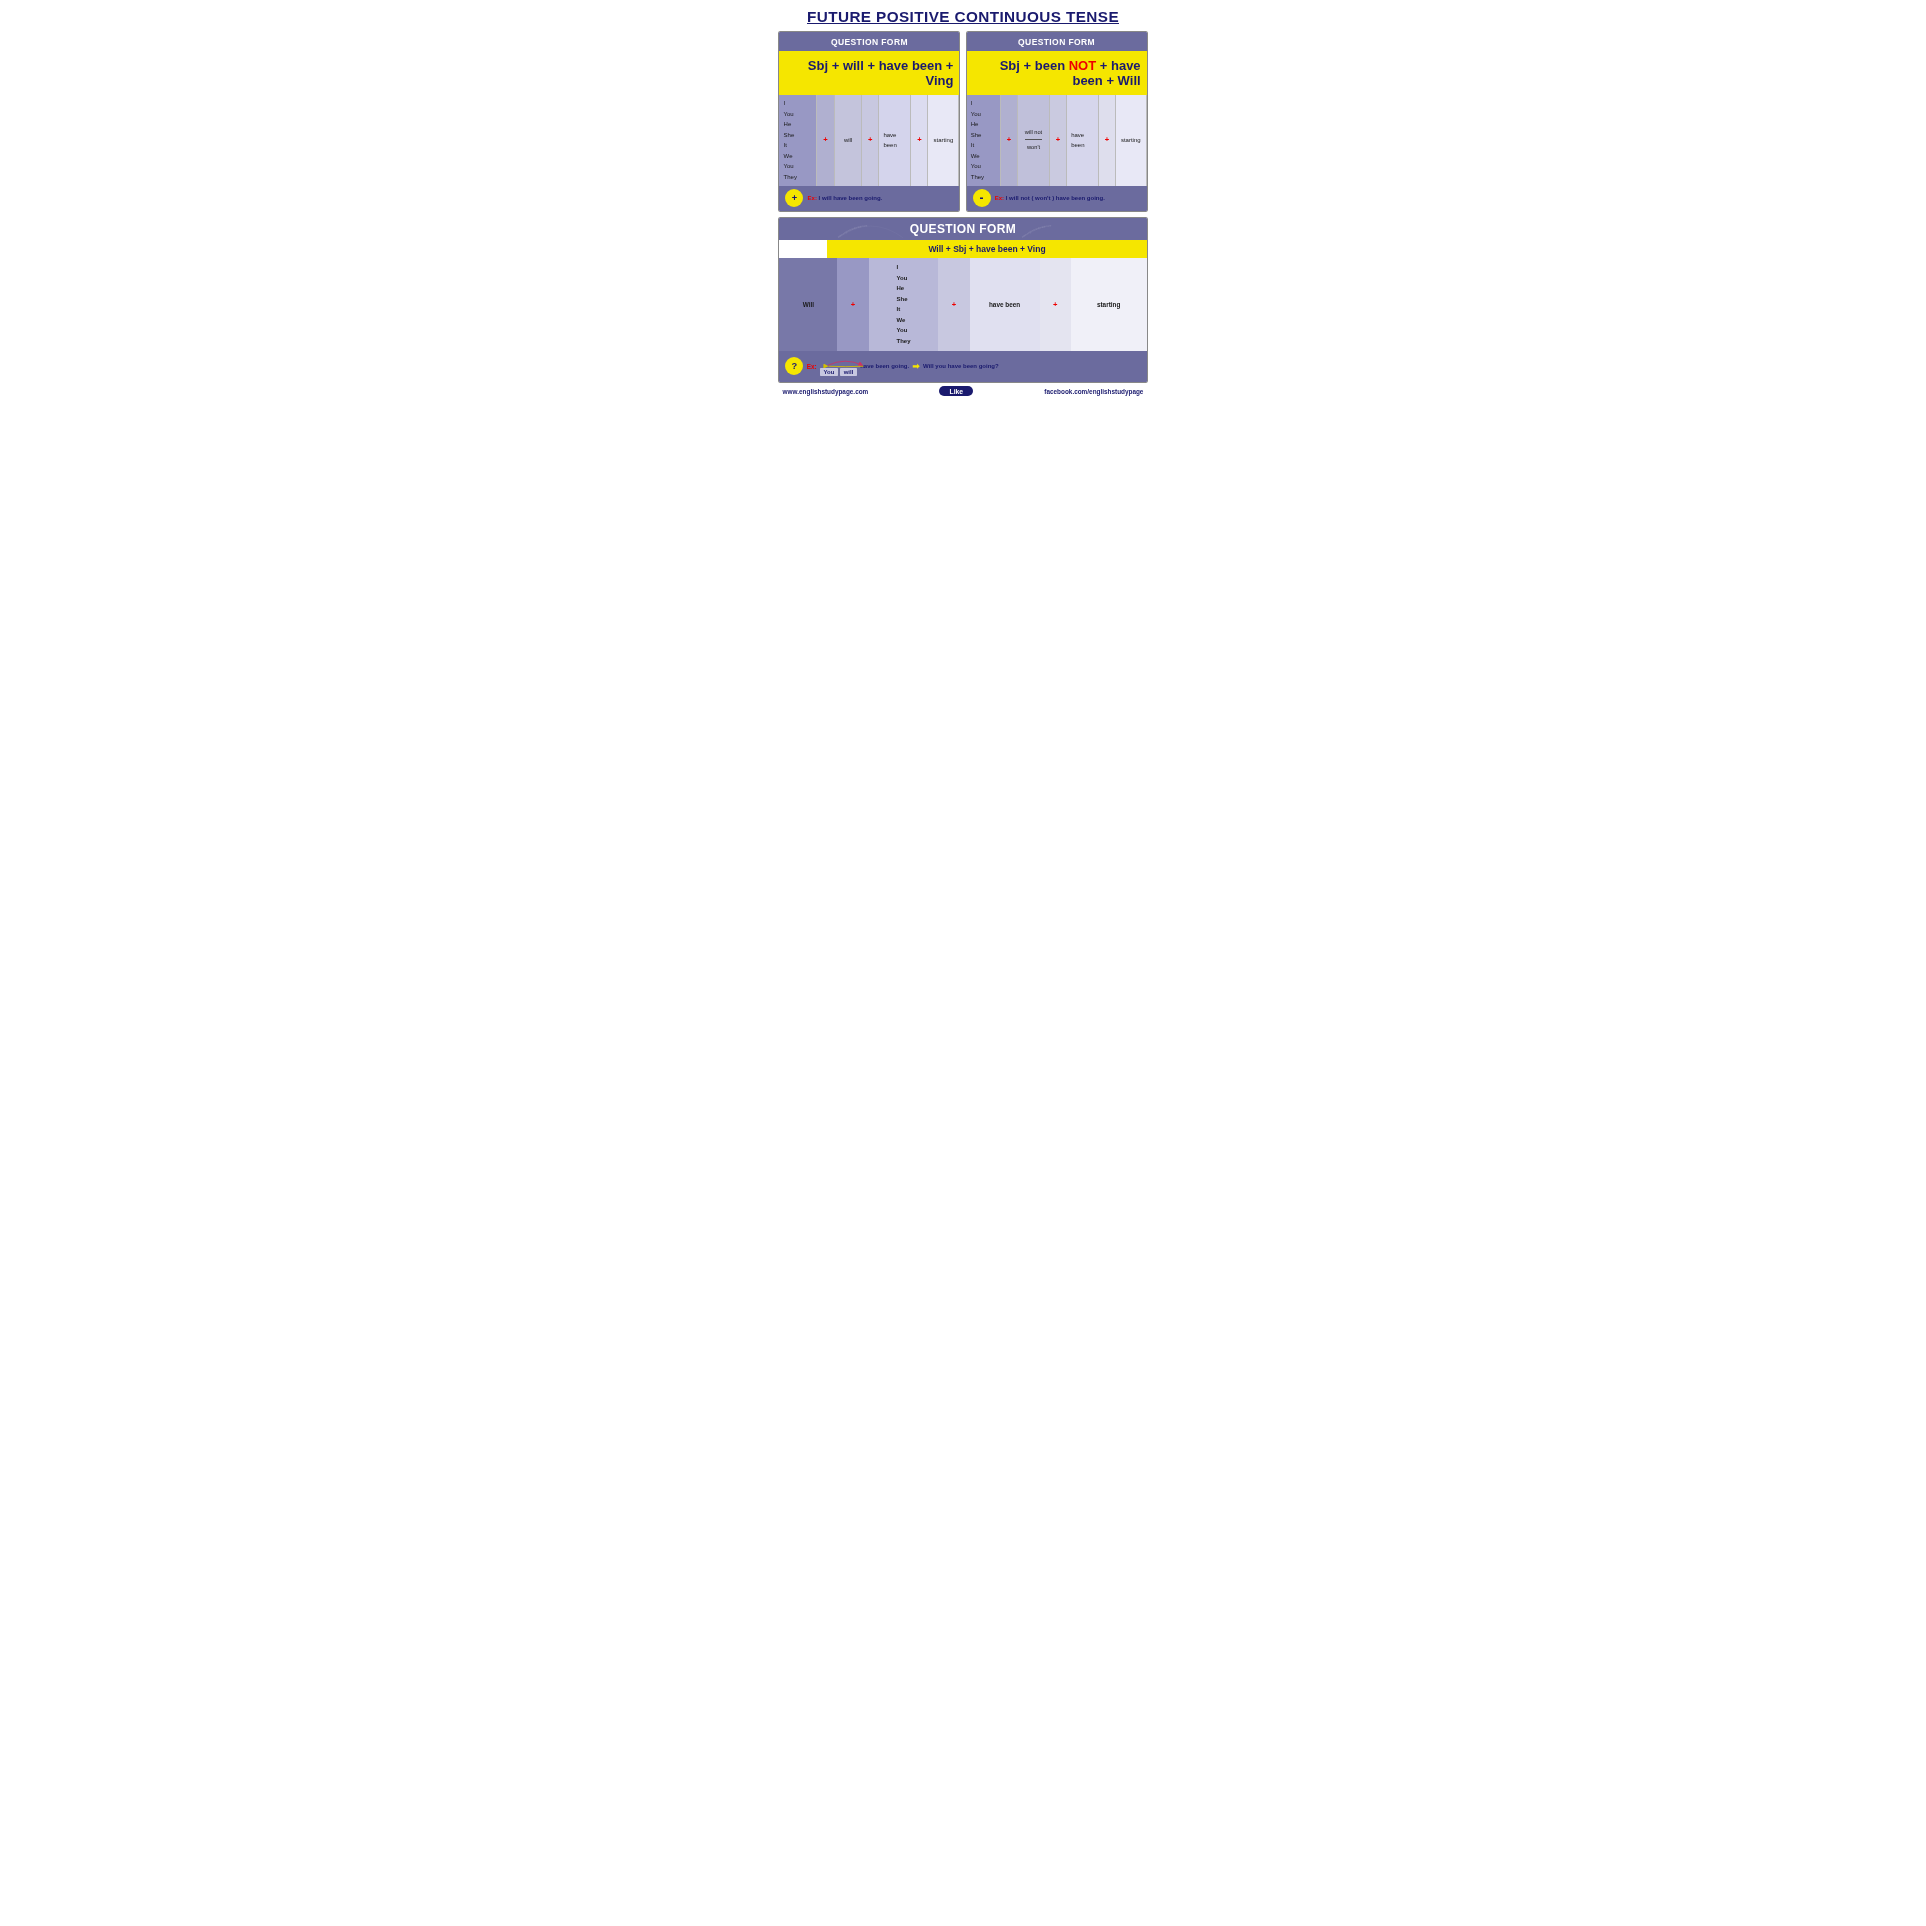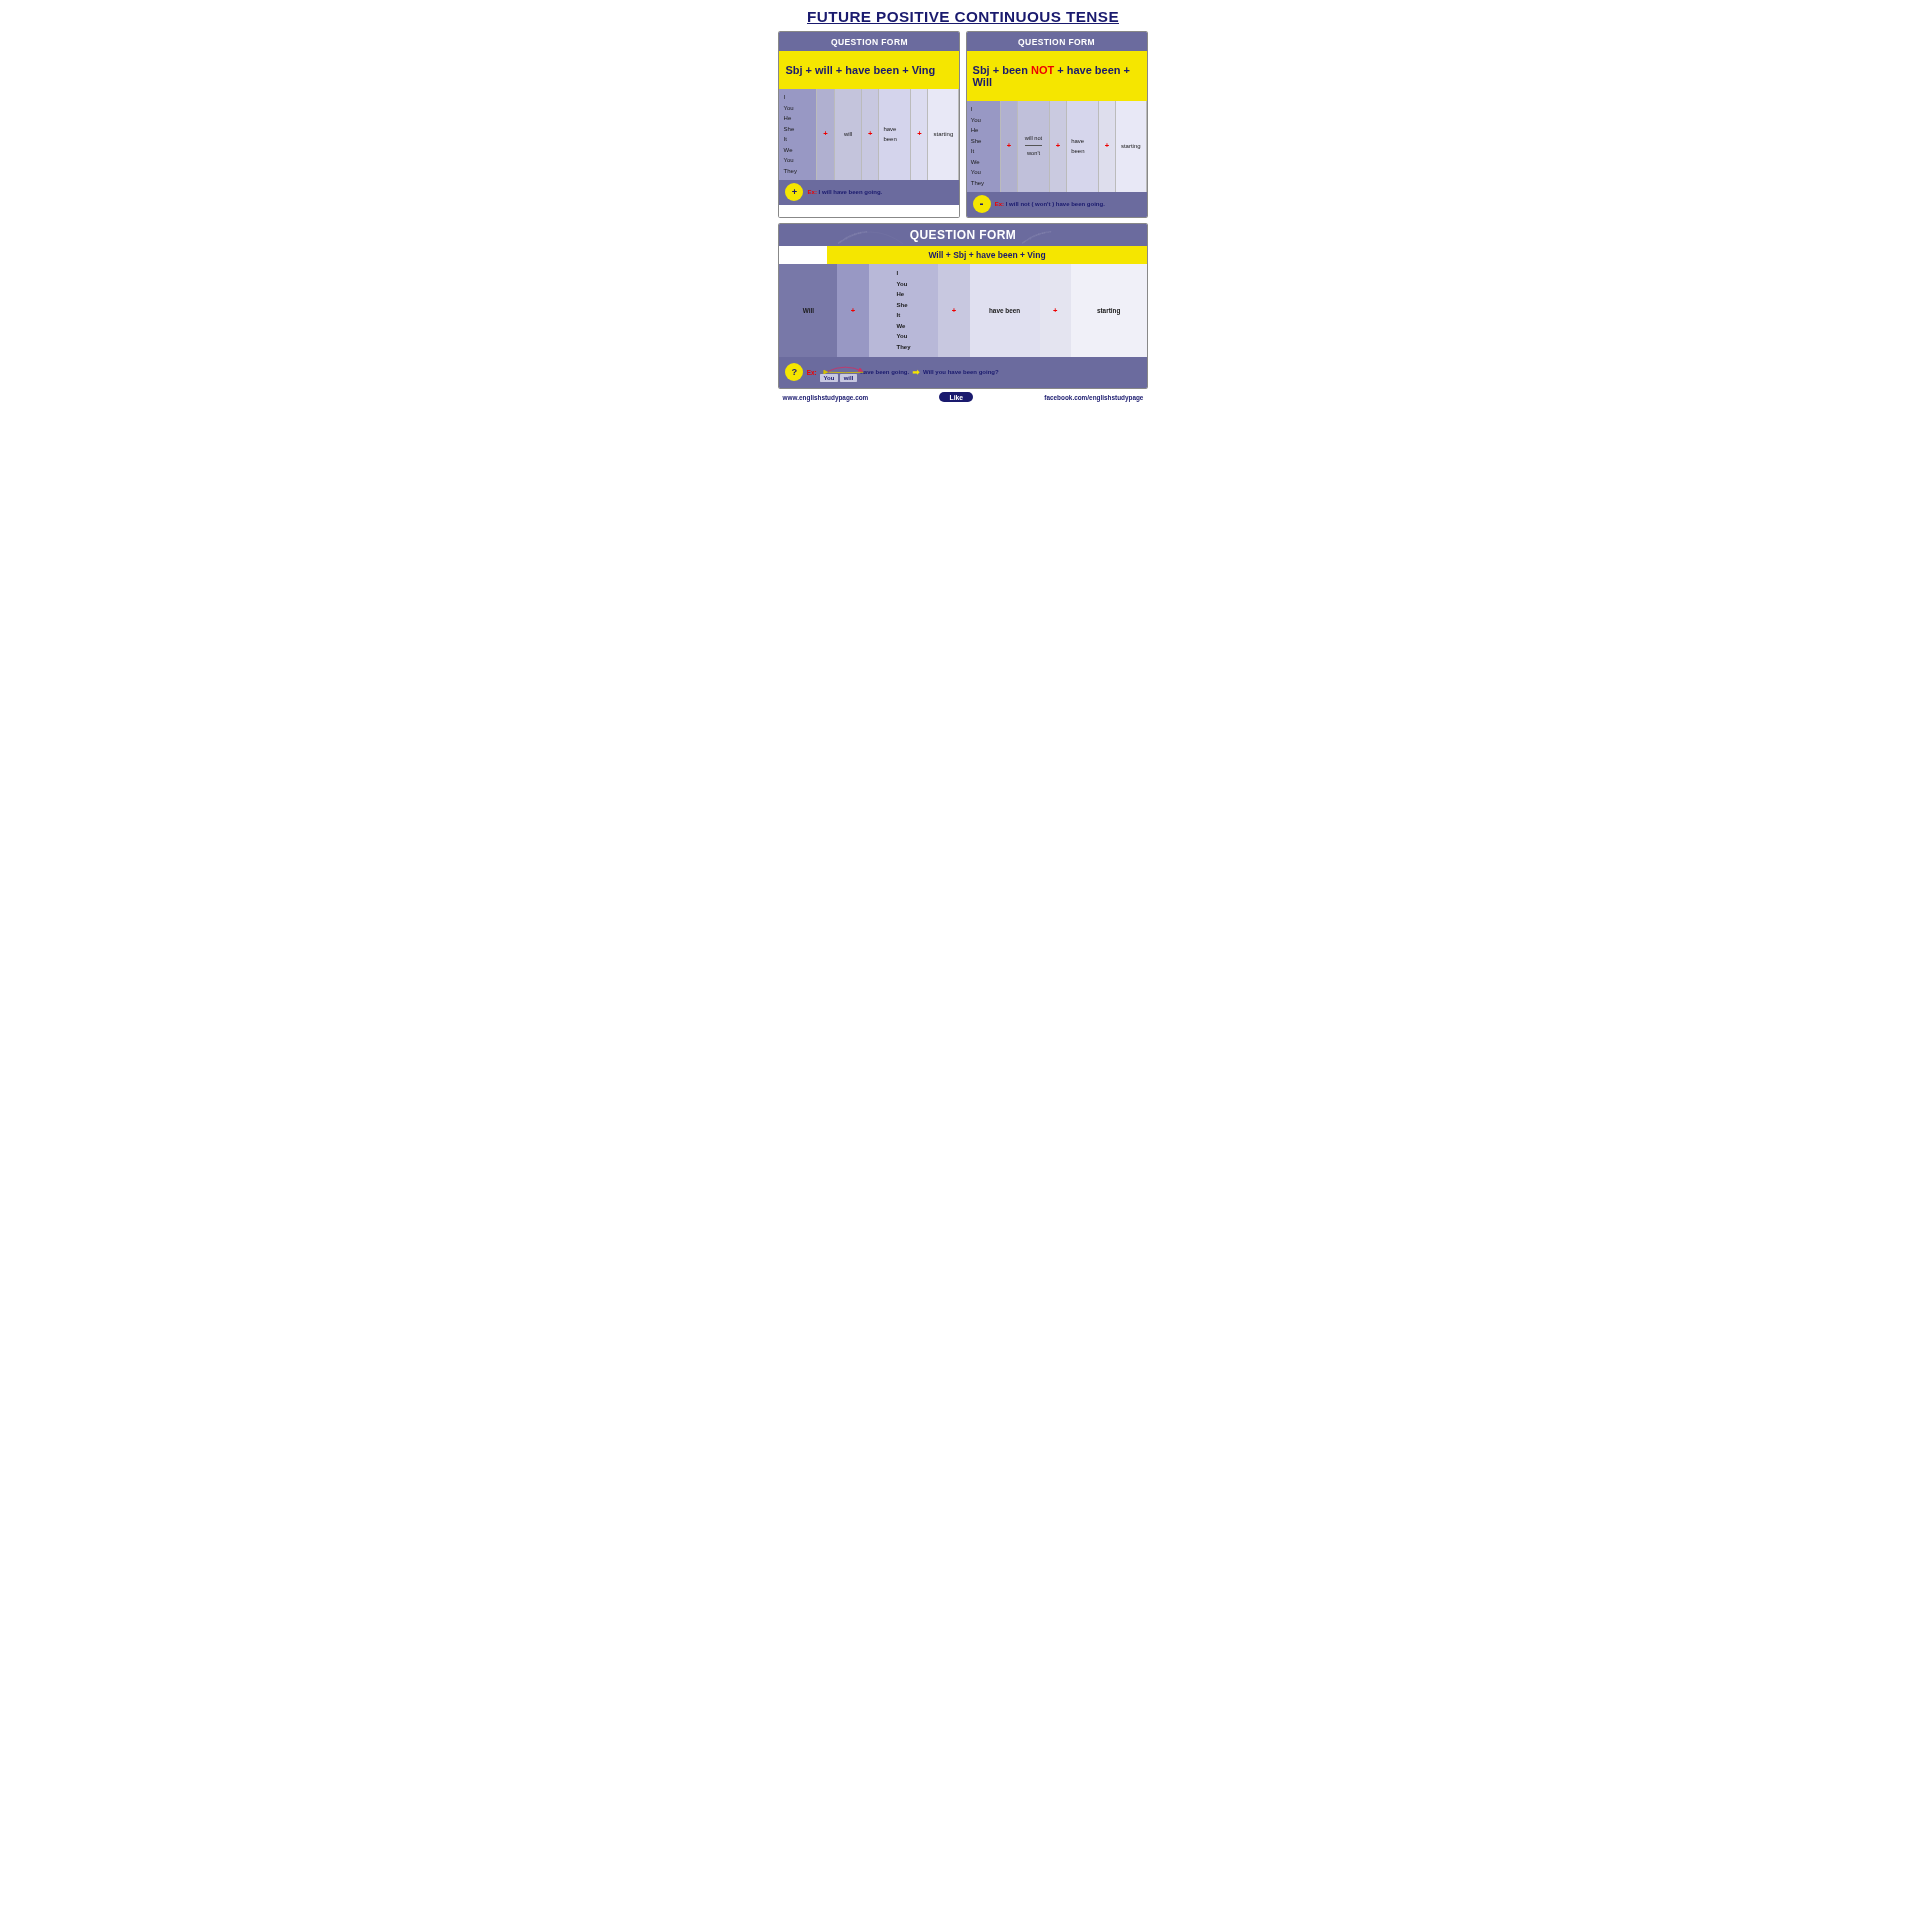--- a/index.html
+++ b/index.html
@@ -46,24 +46,25 @@
       color: #fff;
       font-weight: 900;
       font-size: 8.5px;
       text-align: center;
       padding: 4.2px 0;
       letter-spacing: 0.4px;
     }
 
     .formula-bar {
       background: #f5e600;
-      padding: 13px 6px;
-      font-size: 11px;
-      font-weight: 900;
-      color: #1a1a6e;
+      padding: 7px 6px;
+      font-size: 13px;
+      font-weight: 900;
+      color: #1a1a6e;
+      text-align: right;
     }
 
     .formula-bar .red {
       color: #e00;
       margin-top: 20px;
     }
 
     
     .form-table {
       display: flex;

